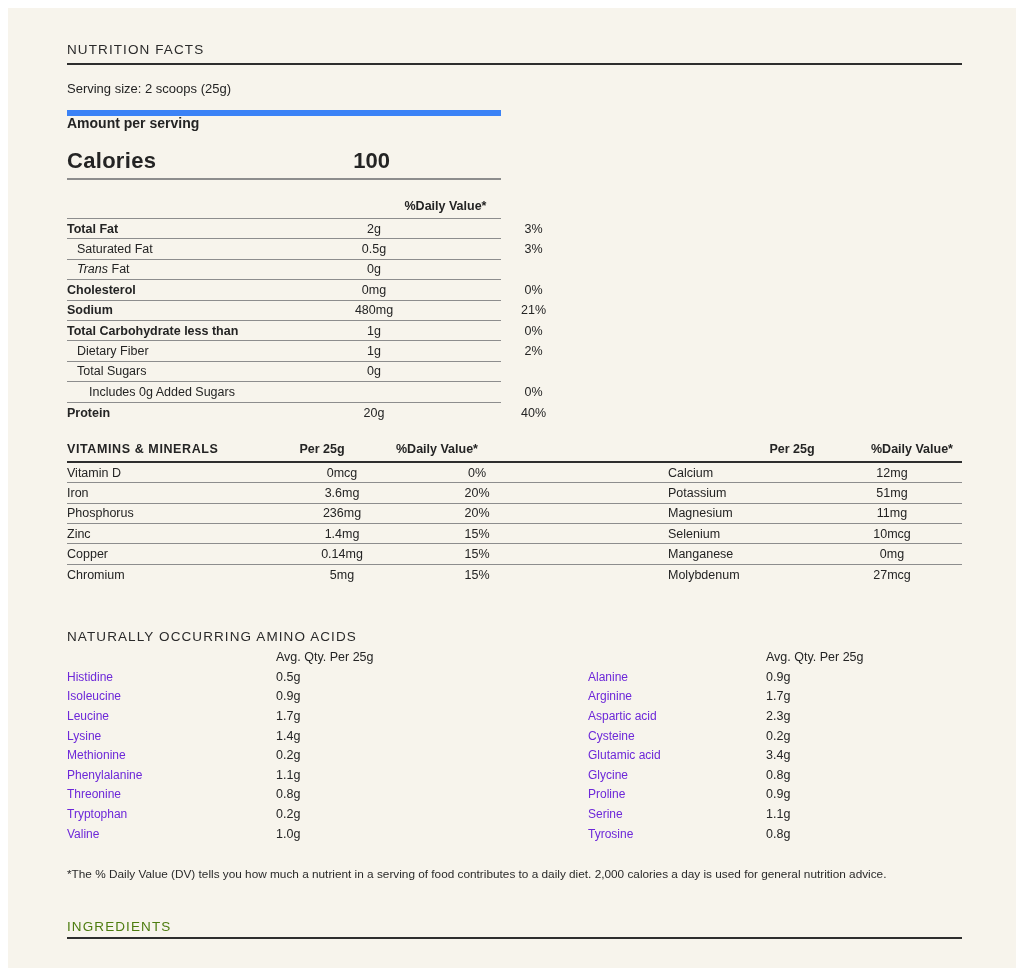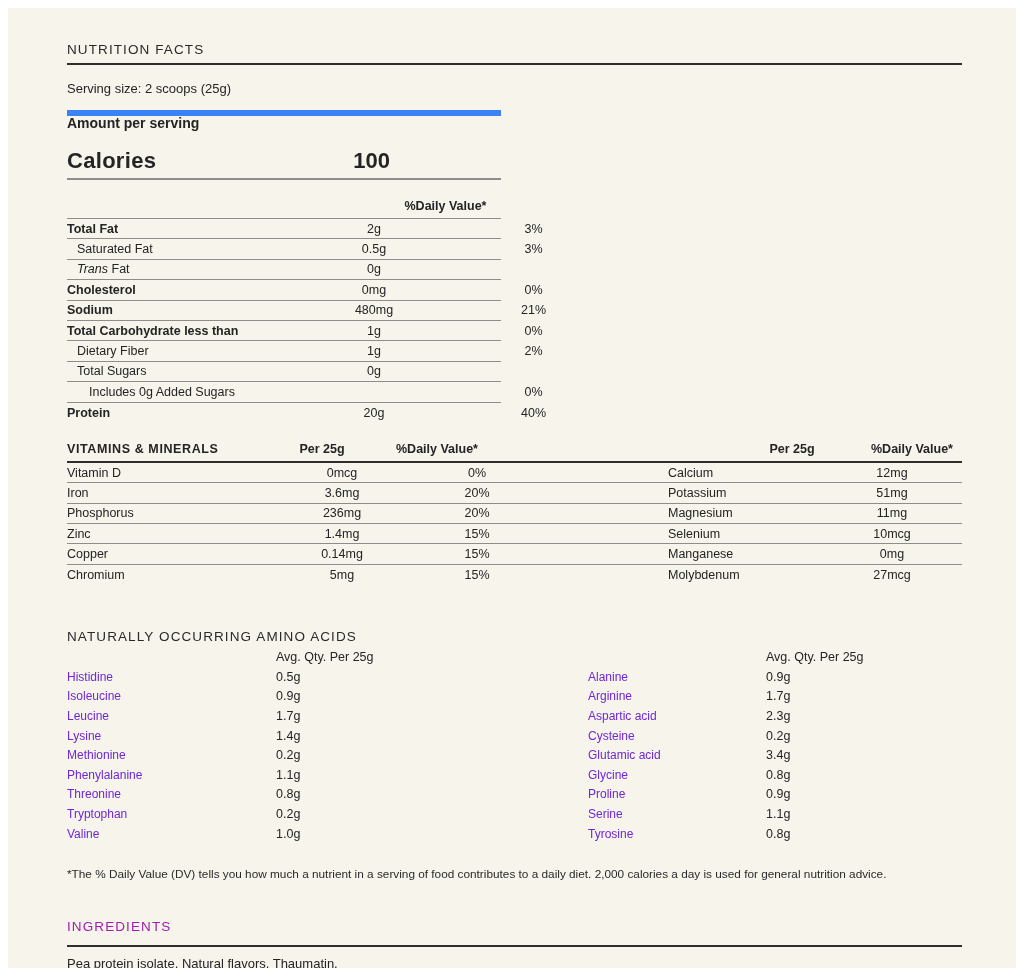--- a/index.html
+++ b/index.html
@@ -61,21 +61,21 @@
   .aa-grid { display:grid; grid-template-columns:209px 245px 67px 178px 196px; }
   .aa-header { margin-top:3px; }
   .aa-header .h { font-size:12.5px; line-height:19.6px; }
   .aa-row { height:19.6px; }
   .aa-row .lbl { font-size:12px; line-height:19.6px; color:#6d28d9; }
   .aa-row .val { font-size:12.5px; line-height:19.6px; }
 
   
   .footnote { margin-top:23px; font-size:11.8px; line-height:15px; color:#2a2a2a; }
   .ingredients-title { font-size:13.5px; letter-spacing:1.1px; margin-top:37px; line-height:16px;
-                       border-bottom:2.5px solid #2e2e2e; padding-bottom:10px; color:#a21caf; }
+                       border-bottom:2.5px solid #2e2e2e; padding-bottom:2px; color:#4d7c0f; }
   .ingredients-text { margin-top:9px; font-size:13px; line-height:16px; }
   i { font-style:italic; }
 </style>
 </head>
 <body>
 
 <div class="panel">
   <div class="content">
 
     <div class="section-title rule-dark">NUTRITION FACTS</div>
@@ -289,16 +289,15 @@
           <div class="val">1.0g</div>
           <div></div>
           <div class="lbl">Tyrosine</div>
           <div class="val">0.8g</div>
         </div>
       </div>
 
     <div class="footnote">*The % Daily Value (DV) tells you how much a nutrient in a serving of food contributes to a daily diet. 2,000 calories a day is used for general nutrition advice.</div>
 
     <div class="ingredients-title">INGREDIENTS</div>
-    <div class="ingredients-text">Pea protein isolate, Natural flavors, Thaumatin.</div>
 
   </div>
 </div>
 
 </body></html>

